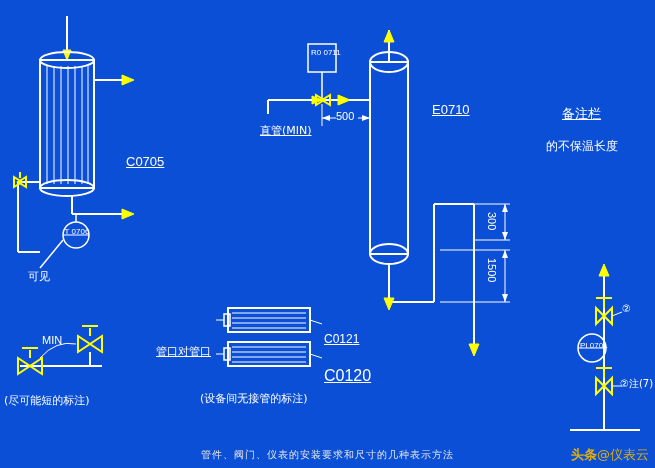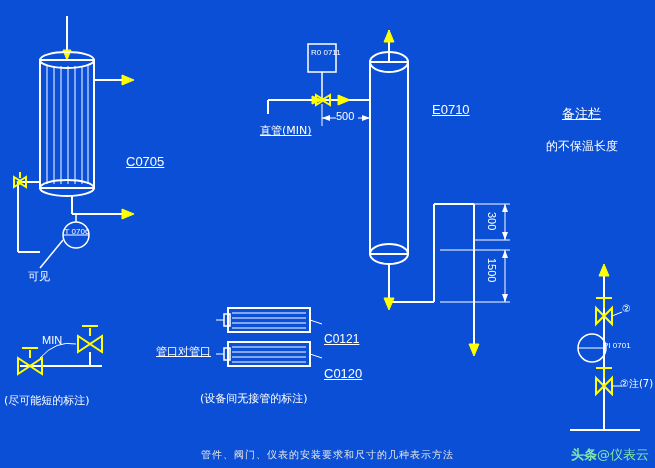--- a/index.html
+++ b/index.html
@@ -27,21 +27,21 @@
     font-family: "Liberation Sans", sans-serif;
     white-space: nowrap;
     line-height: 1.25;
   }
   .u { text-decoration: underline; margin-top: 14px; }
   .cn { font-family: "DejaVu Sans", "Liberation Sans", sans-serif; }
   .wm {
     position: absolute;
     right: 6px;
     bottom: 4px;
-    color: #86efac;
+    color: #eab308;
     font-size: 13px;
     font-family: "DejaVu Sans", "Liberation Sans", sans-serif;
     opacity: 0.95;
   }
   .wm .head { font-weight: bold; }
   .title-bottom {
     position: absolute;
     left: 50%;
     transform: translateX(-50%);
     bottom: 6px;
@@ -213,24 +213,24 @@
   <div class="lbl cn" style="left:28px; top:270px; font-size:11px;">可见</div>
 
   <div class="lbl u" style="left:432px; top:88px; font-size:13px;">E0710</div>
   <div class="lbl" style="left:311px; top:48px; font-size:8px; width:26px; text-align:center; line-height:1.2;">R0 0711</div>
   <div class="lbl cn u" style="left:260px; top:110px; font-size:11px;">直管(MIN)</div>
   <div class="lbl" style="left:336px; top:110px; font-size:11px;">500</div>
   <div class="lbl" style="left:484px; top:212px; font-size:11px; writing-mode:vertical-rl;">300</div>
   <div class="lbl" style="left:484px; top:258px; font-size:11px; writing-mode:vertical-rl;">1500</div>
 
   <div class="lbl u" style="left:324px; top:318px; font-size:12px;">C0121</div>
-  <div class="lbl u" style="left:324px; top:352px; font-size:13px;">C0120</div>
+  <div class="lbl u" style="left:324px; top:352px; font-size:16px;">C0120</div>
   <div class="lbl cn u" style="left:156px; top:331px; font-size:11px;">管口对管口</div>
 
-  <div class="lbl" style="left:580px; top:341px; font-size:8px; width:24px; text-align:center; line-height:1.2;padding-left:23px;">PI 0701</div>
+  <div class="lbl" style="left:580px; top:341px; font-size:8px; width:24px; text-align:center; line-height:1.2;">PI 0701</div>
   <div class="lbl cn" style="left:622px; top:303px; font-size:10px;">②</div>
   <div class="lbl cn" style="left:620px; top:378px; font-size:10px;">②注(7)</div>
 
   <div class="lbl" style="left:42px; top:334px; font-size:11px;">MIN</div>
   <div class="lbl cn" style="left:4px; top:394px; font-size:11px;">(尽可能短的标注)</div>
   <div class="lbl cn" style="left:200px; top:392px; font-size:11px;">(设备间无接管的标注)</div>
 
   <div class="lbl cn u" style="left:562px; top:92px; font-size:13px;">备注栏</div>
   <div class="lbl cn" style="left:546px; top:139px; font-size:12px;">的不保温长度</div>
 

